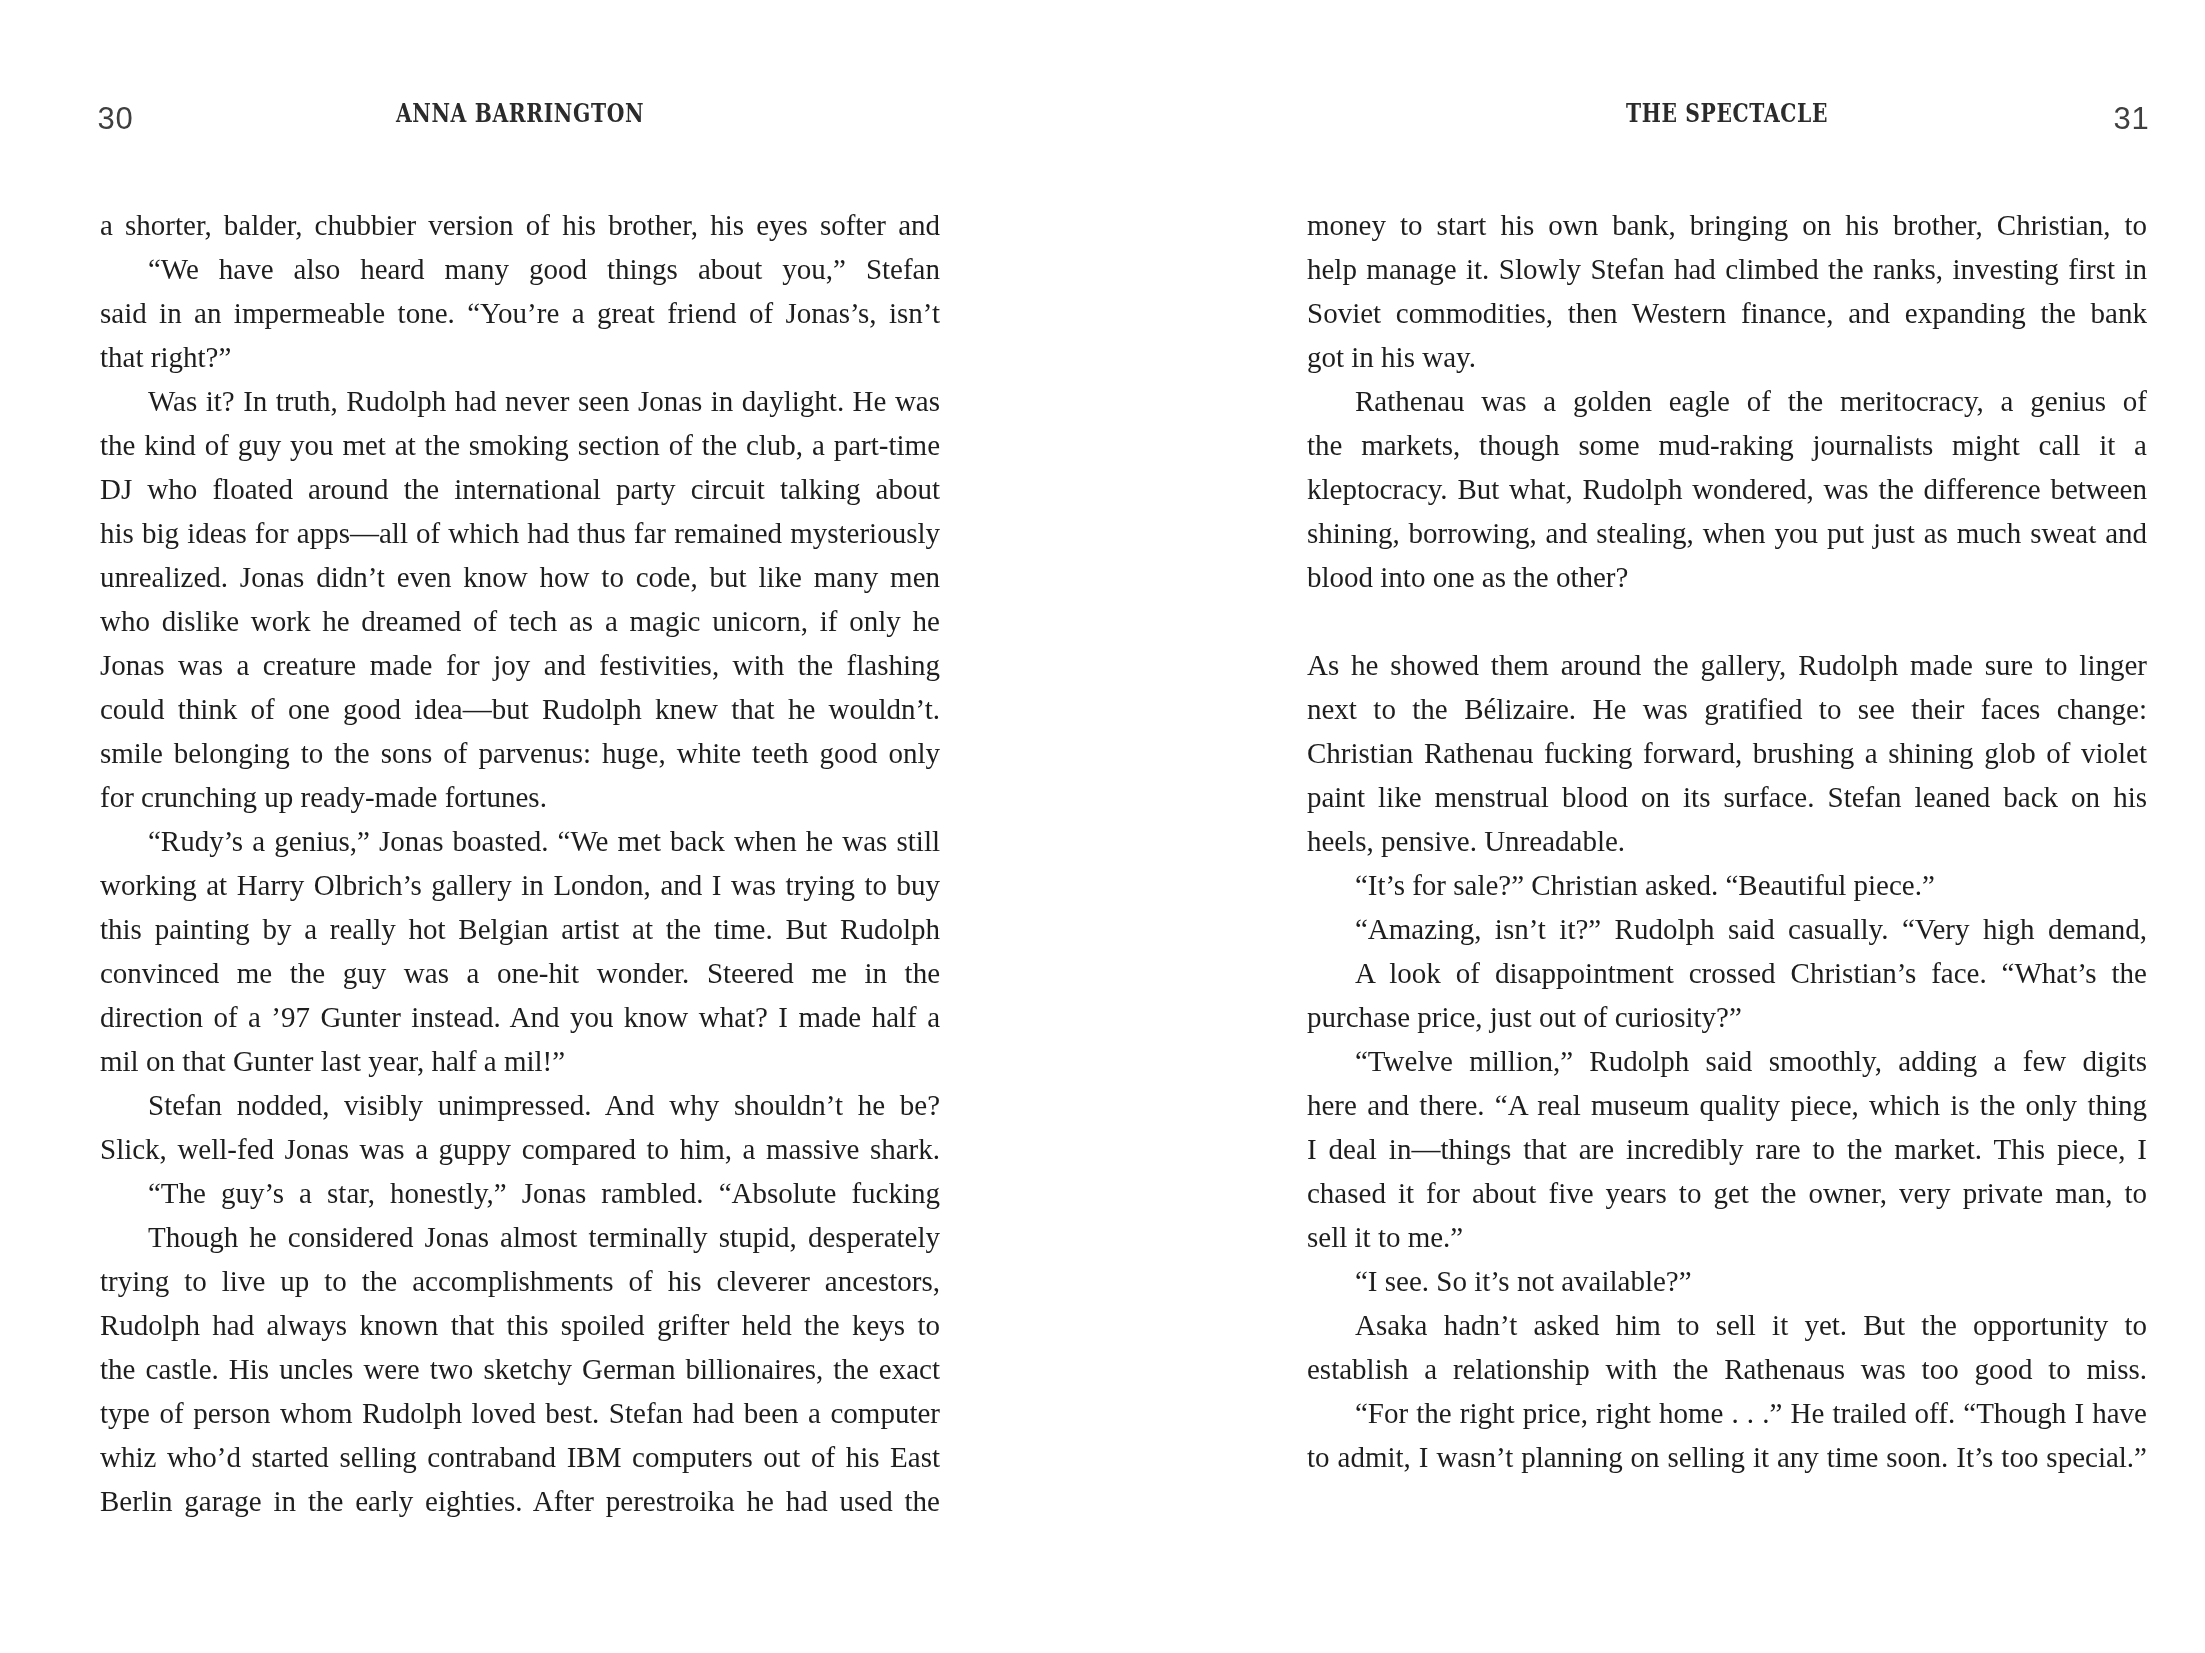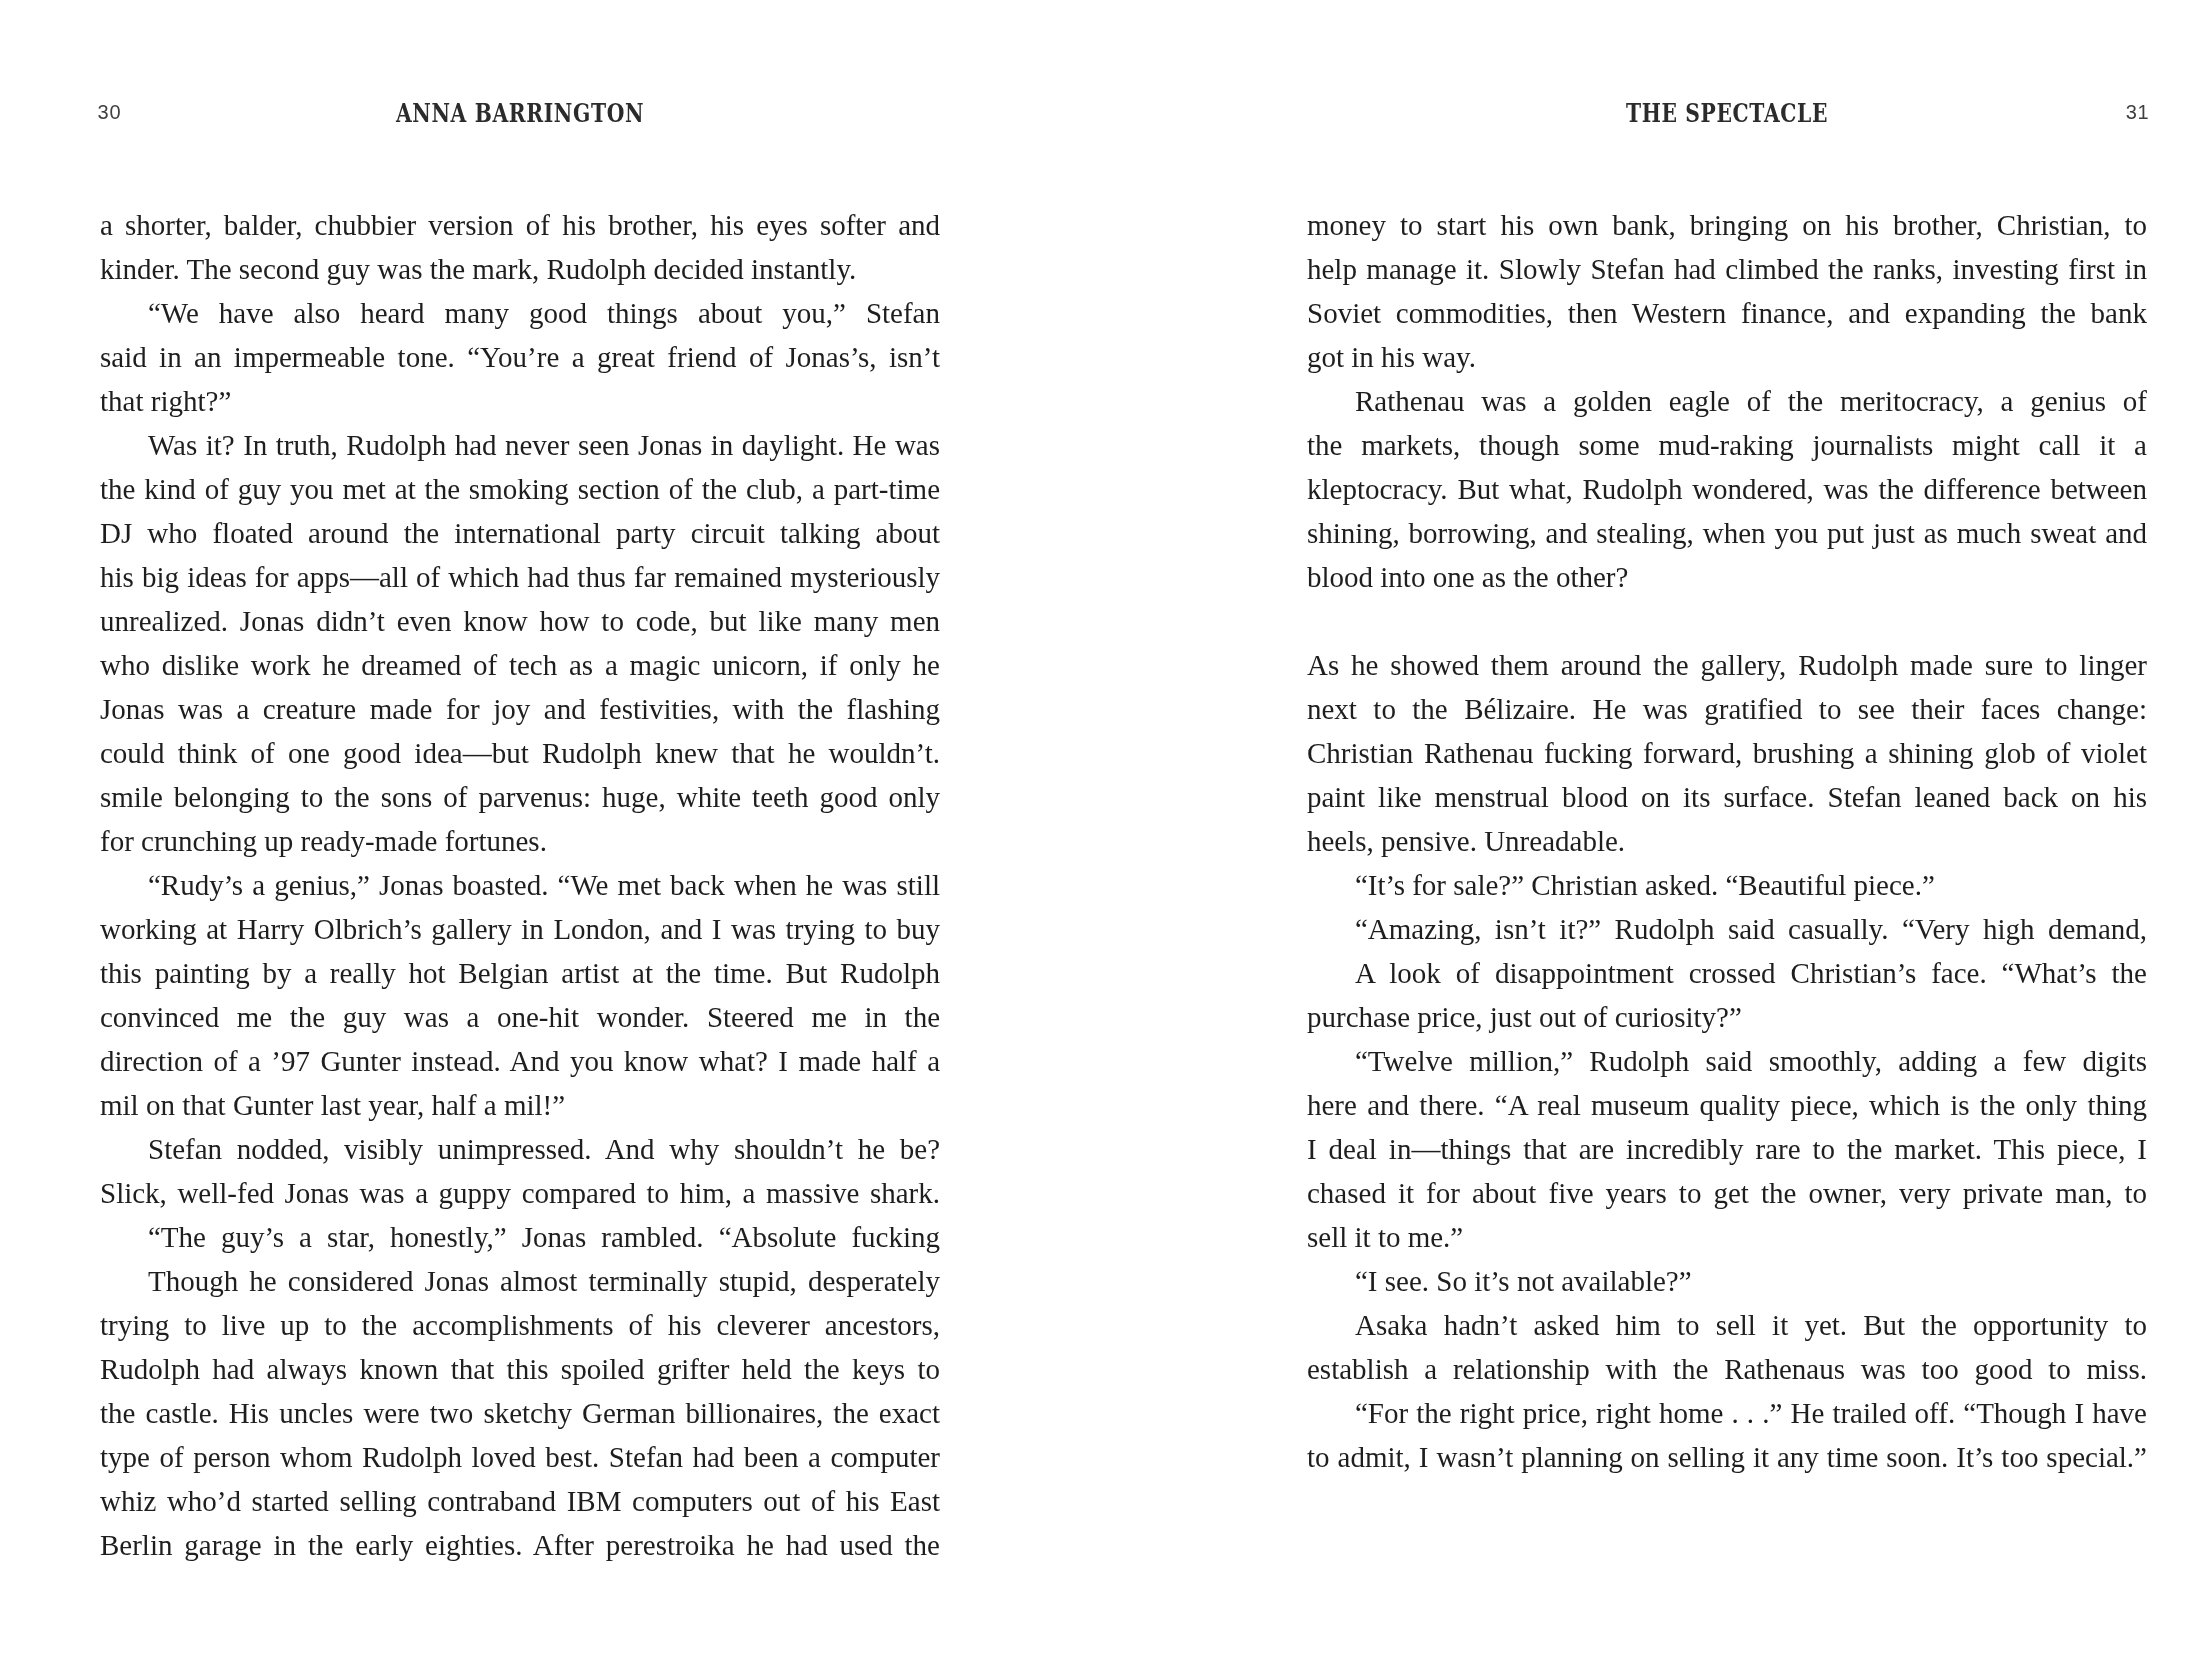--- a/index.html
+++ b/index.html
@@ -27,21 +27,21 @@
     position: absolute;
     top: 98px;
     left: 0;
     right: 0;
     height: 36px;
   }
   .folio {
     position: absolute;
     top: 2.5px;
     font-family: "Liberation Sans", sans-serif;
-    font-size: 20px;
+    font-size: 31px;
     letter-spacing: 0.8px;
     color: #3f3f3f;
     text-align: center;
   }
   #left-page  .folio { left: -2.5px; }
   #right-page .folio { right: -2.5px; }
   .running-head {
     position: absolute;
     left: 0;
     right: 0;
@@ -76,21 +76,20 @@
 </head>
 <body>
 
 <section class="page" id="left-page">
   <header class="page-header">
     <span class="folio">30</span>
     <span class="running-head">ANNA BARRINGTON</span>
   </header>
   <div class="body-text">
       <div class="line">a shorter, balder, chubbier version of his brother, his eyes softer and</div>
-      <div class="line end">kinder. The second guy was the mark, Rudolph decided instantly.</div>
       <div class="line indent">“We have also heard many good things about you,” Stefan Rathenau</div>
       <div class="line">said in an impermeable tone. “You’re a great friend of Jonas’s, isn’t</div>
       <div class="line end">that right?”</div>
       <div class="line indent">Was it? In truth, Rudolph had never seen Jonas in daylight. He was</div>
       <div class="line">the kind of guy you met at the smoking section of the club, a part-time</div>
       <div class="line">DJ who floated around the international party circuit talking about</div>
       <div class="line">his big ideas for apps—all of which had thus far remained mysteriously</div>
       <div class="line">unrealized. Jonas didn’t even know how to code, but like many men</div>
       <div class="line">who dislike work he dreamed of tech as a magic unicorn, if only he</div>
       <div class="line">Jonas was a creature made for joy and festivities, with the flashing</div>

